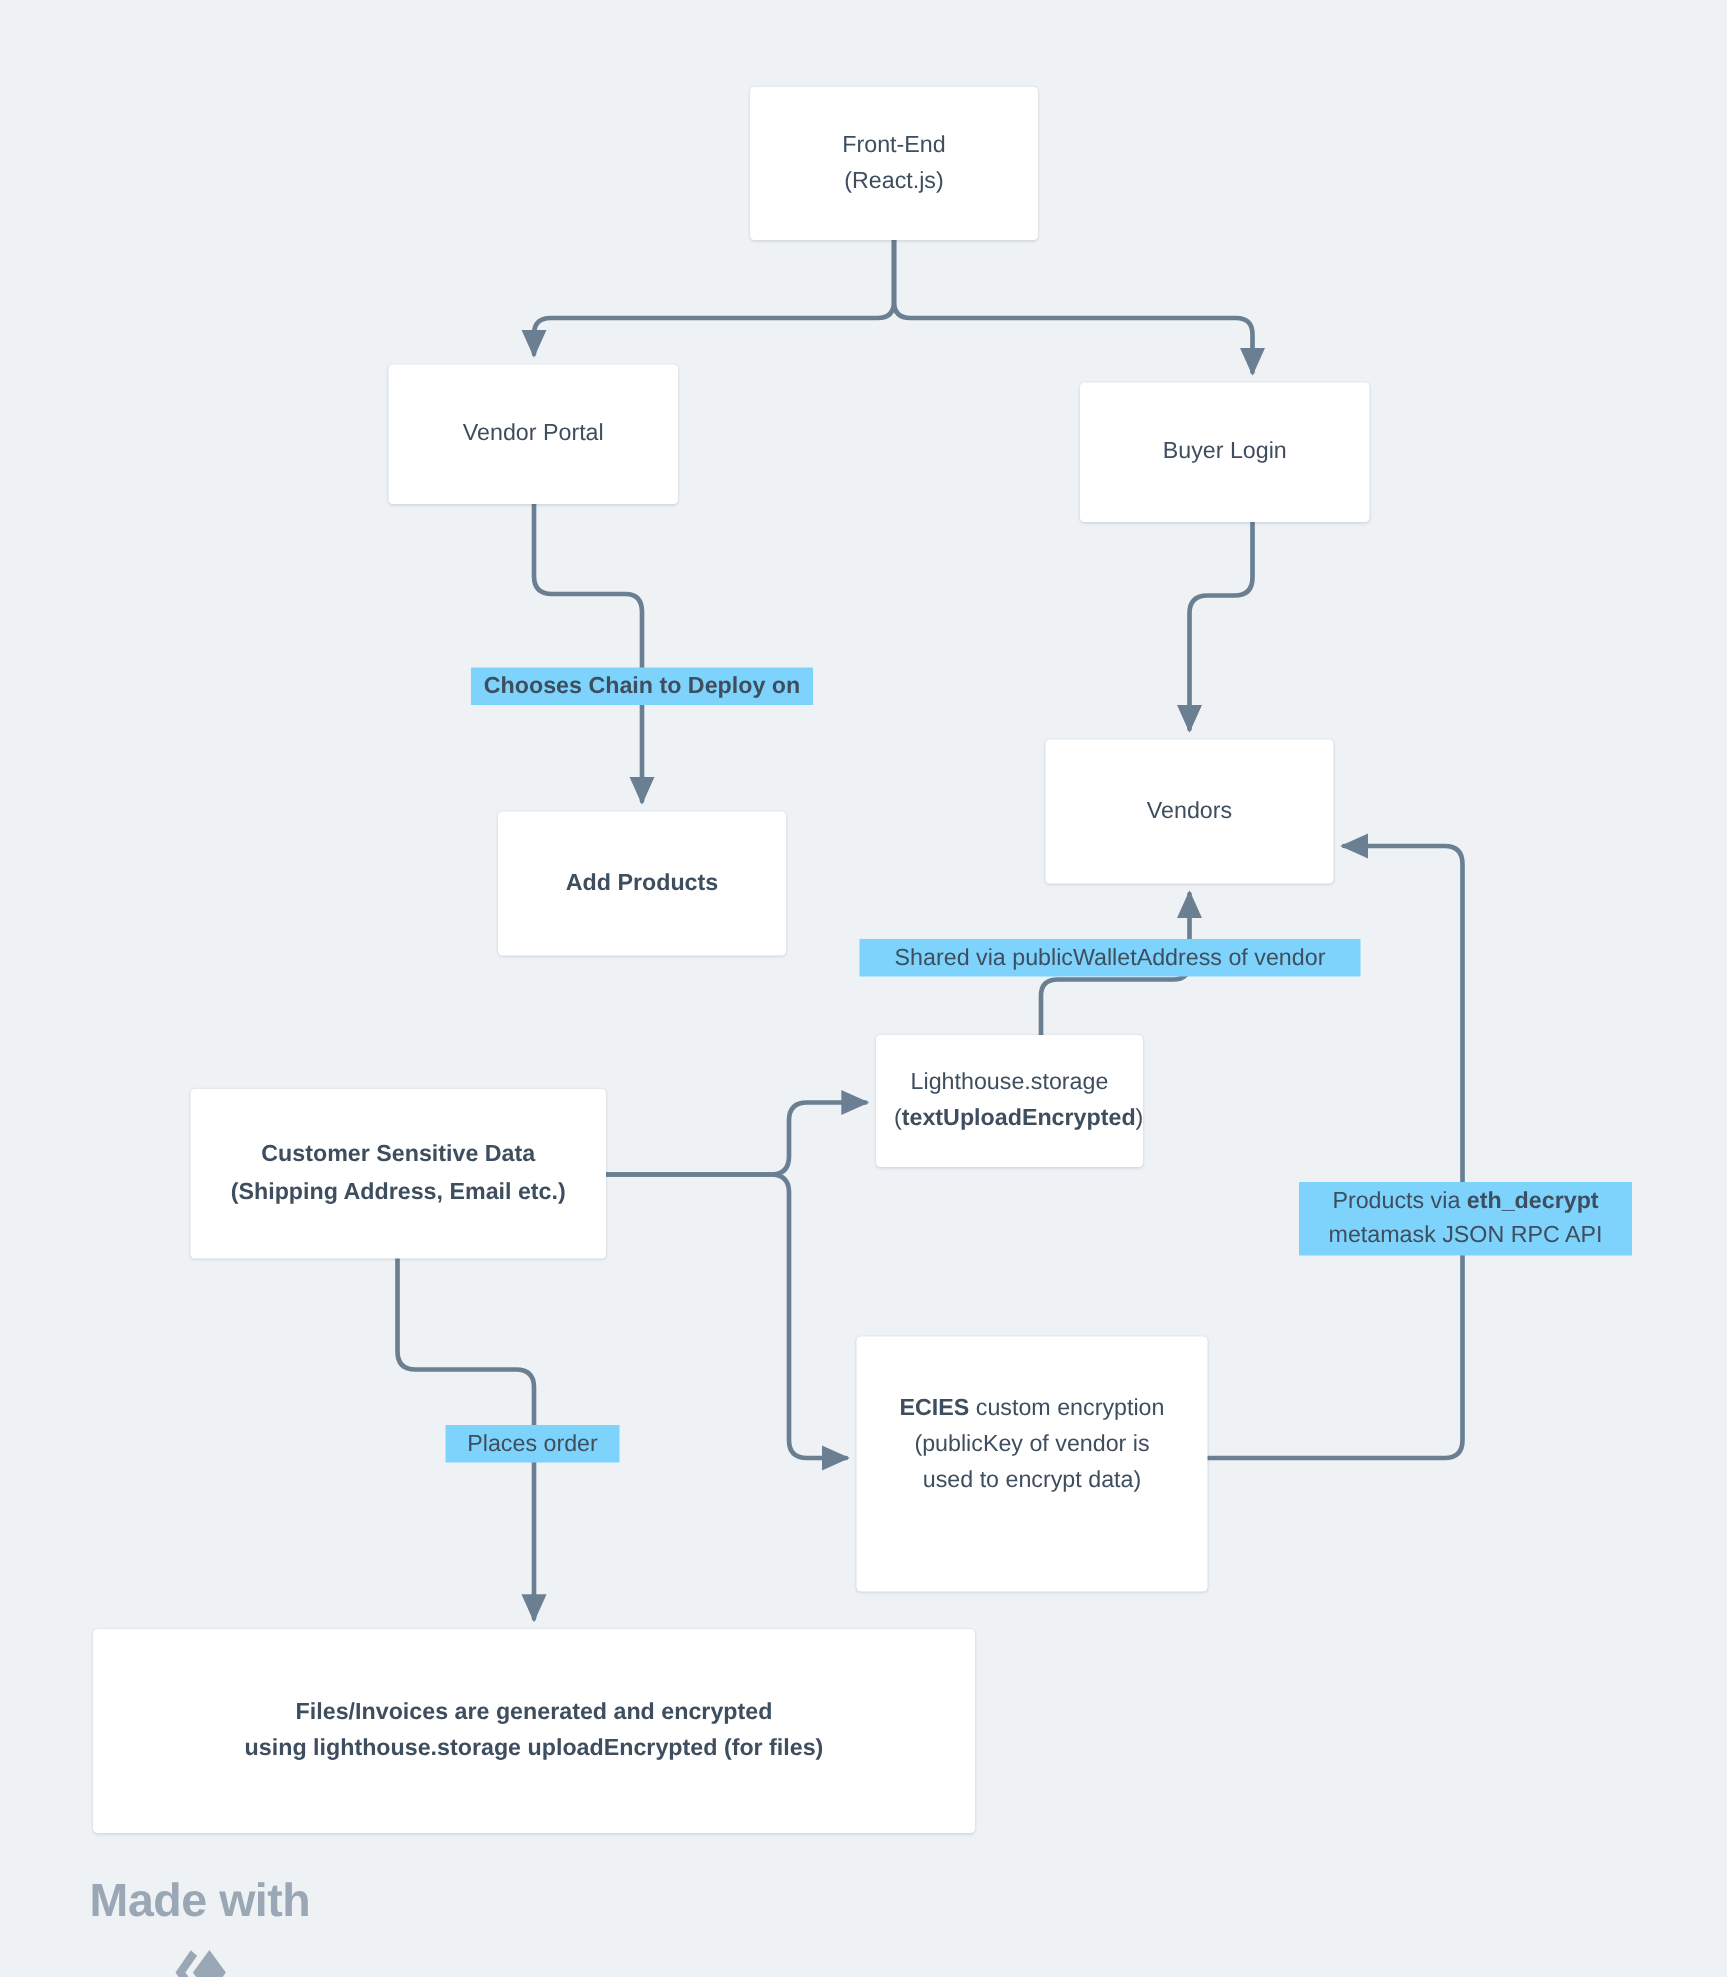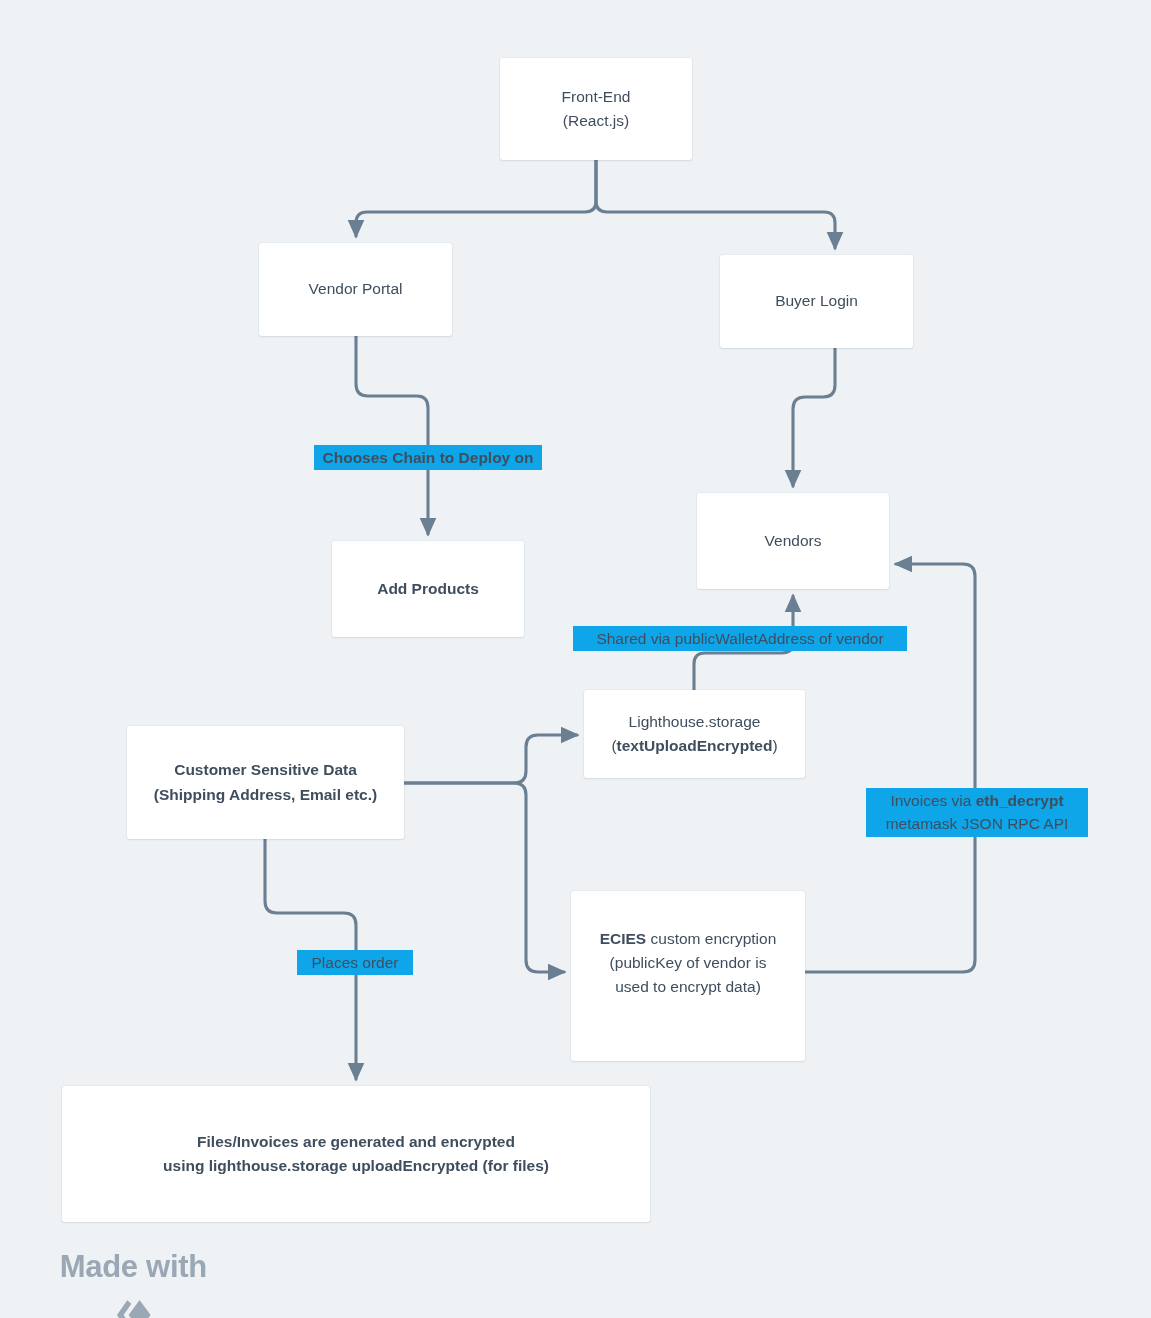--- a/index.html
+++ b/index.html
@@ -40,35 +40,35 @@
   }
   .node .inner { width: 100%; }
   .node b { font-weight: 700; }
   .edge-label {
     position: absolute;
     color: #3f4e5e;
     font-size: 15.5px;
     line-height: 1.5;
     text-align: center;
     white-space: nowrap;
-    background: #0ea5e9;
+    background: #7dd3fc;
     padding: 1px 5px;
     box-sizing: border-box;
   }
   .edge-label b { font-weight: 700; }
   .wt-med { font-weight: 600; }
   .wt-reg { font-weight: 400; }
 
   
   #node-frontend      { left: 500px; top: 58px;   width: 192px; height: 102px; }
   #node-vendor-portal { left: 259px; top: 243px;  width: 193px; height: 93px;  }
   #node-buyer-login   { left: 720px; top: 255px;  width: 193px; height: 93px;  }
   #node-add-products  { left: 332px; top: 541px;  width: 192px; height: 96px;  }
   #node-vendors       { left: 697px; top: 493px;  width: 192px; height: 96px;  }
-  #node-lighthouse    { left: 584px; top: 690px;  width: 221px; height: 88px;  }
+  #node-lighthouse    { left: 584px; top: 690px;  width: 178px; height: 88px;  }
   #node-customer-data { left: 127px; top: 726px;  width: 277px; height: 113px; }
   #node-ecies         { left: 571px; top: 891px;  width: 234px; height: 170px; }
   #node-ecies .inner  { margin-top: -26px; }
   #node-files         { left: 62px;  top: 1086px; width: 588px; height: 136px; }
 
   
   #label-chooses-chain { left: 314px; top: 445px; width: 228px; }
   #label-shared-via    { left: 573px; top: 626px; width: 334px; }
   #label-decrypted     { left: 866px; top: 788px; width: 222px; white-space: normal; }
   #label-places-order  { left: 297px; top: 950px; width: 116px; }
@@ -180,21 +180,21 @@
       <div class="wt-med">Files/Invoices are generated and encrypted</div>
       <div class="wt-med"><span>using lighthouse.storage </span><b>uploadEncrypted</b><span> (for files)</span></div>
     </div>
   </div>
 
   <div class="edge-label wt-med" id="label-chooses-chain">Chooses Chain to Deploy on</div>
 
   <div class="edge-label wt-reg" id="label-shared-via">Shared via publicWalletAddress of vendor</div>
 
   <div class="edge-label wt-reg" id="label-decrypted">
-    <span>Invoices via </span><b>eth_decrypt</b><br><span>metamask JSON RPC API</span>
+    <span>Products via </span><b>eth_decrypt</b><br><span>metamask JSON RPC API</span>
   </div>
 
   <div class="edge-label wt-reg" id="label-places-order">Places order</div>
 
   <div id="footer-credit">
     <span>Made with</span>
     <span class="logo-mark">
       <svg width="38" height="34" viewBox="0 0 38 34" aria-hidden="true">
         <path d="M13.2 2.2 L3.0 17.0 L13.2 31.8 L17.4 28.2 L9.6 17.0 L17.4 5.8 Z" fill="#9aa7b4"></path>
         <path d="M25.6 2.0 L36.6 17.0 L25.6 32.0 L14.6 17.0 Z" fill="#9aa7b4"></path>

